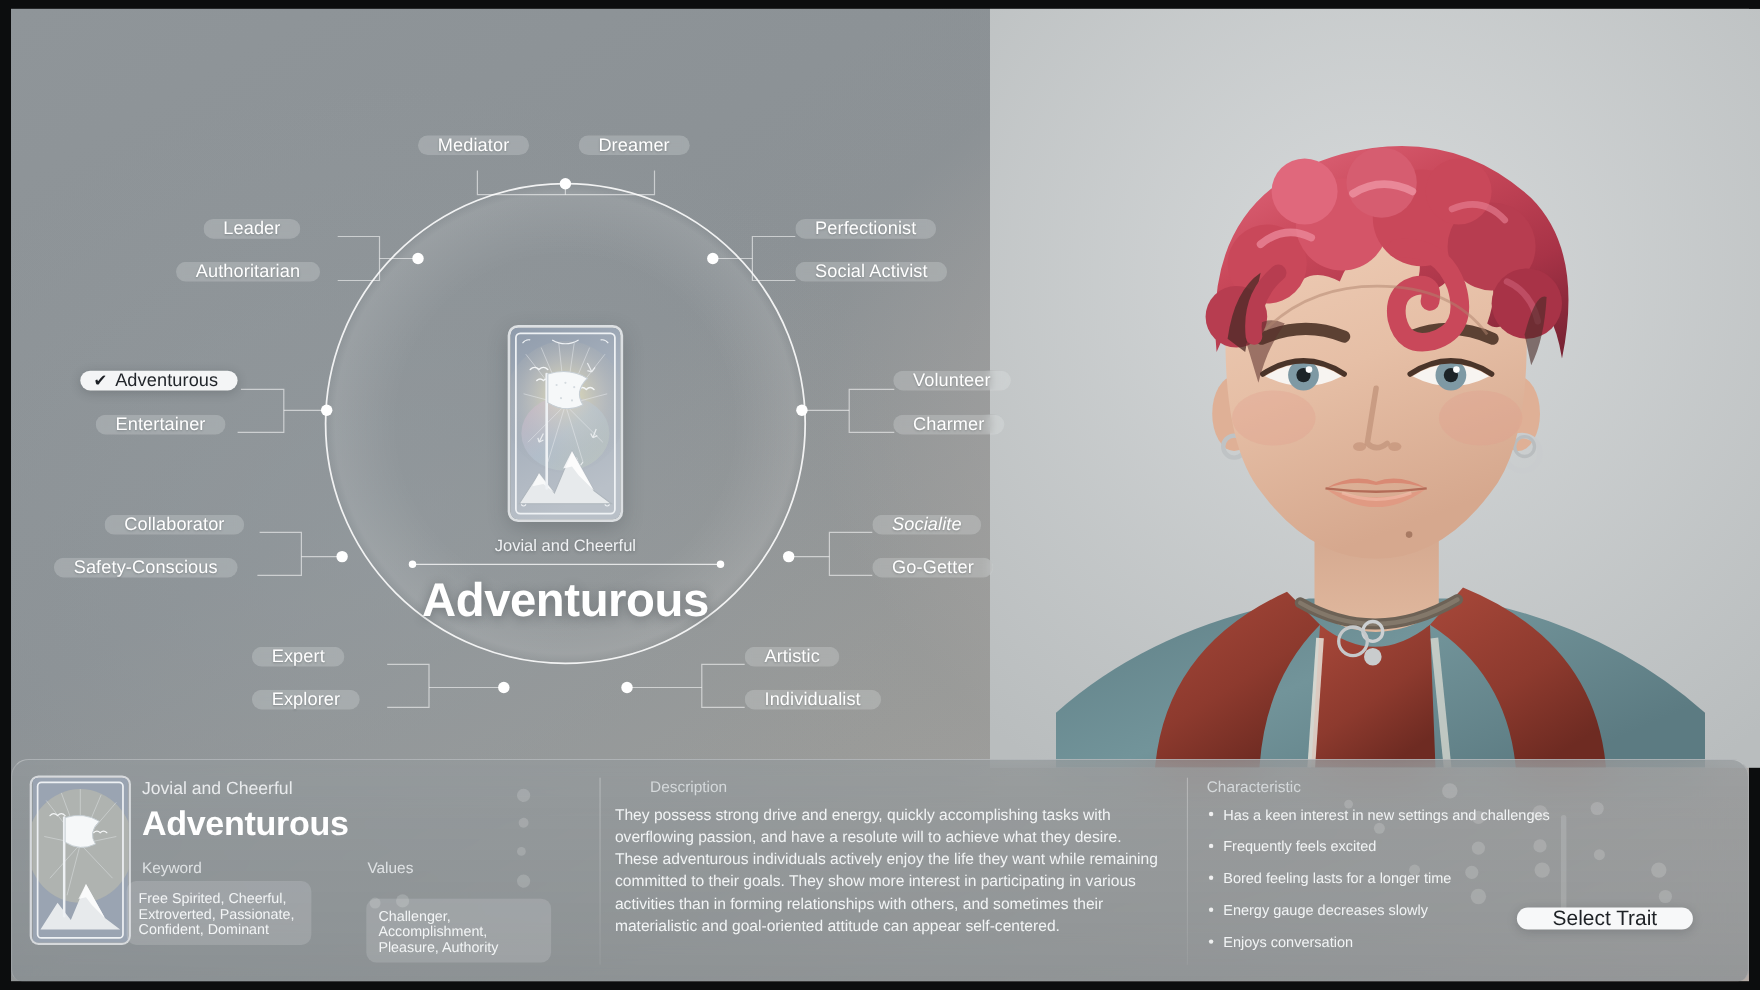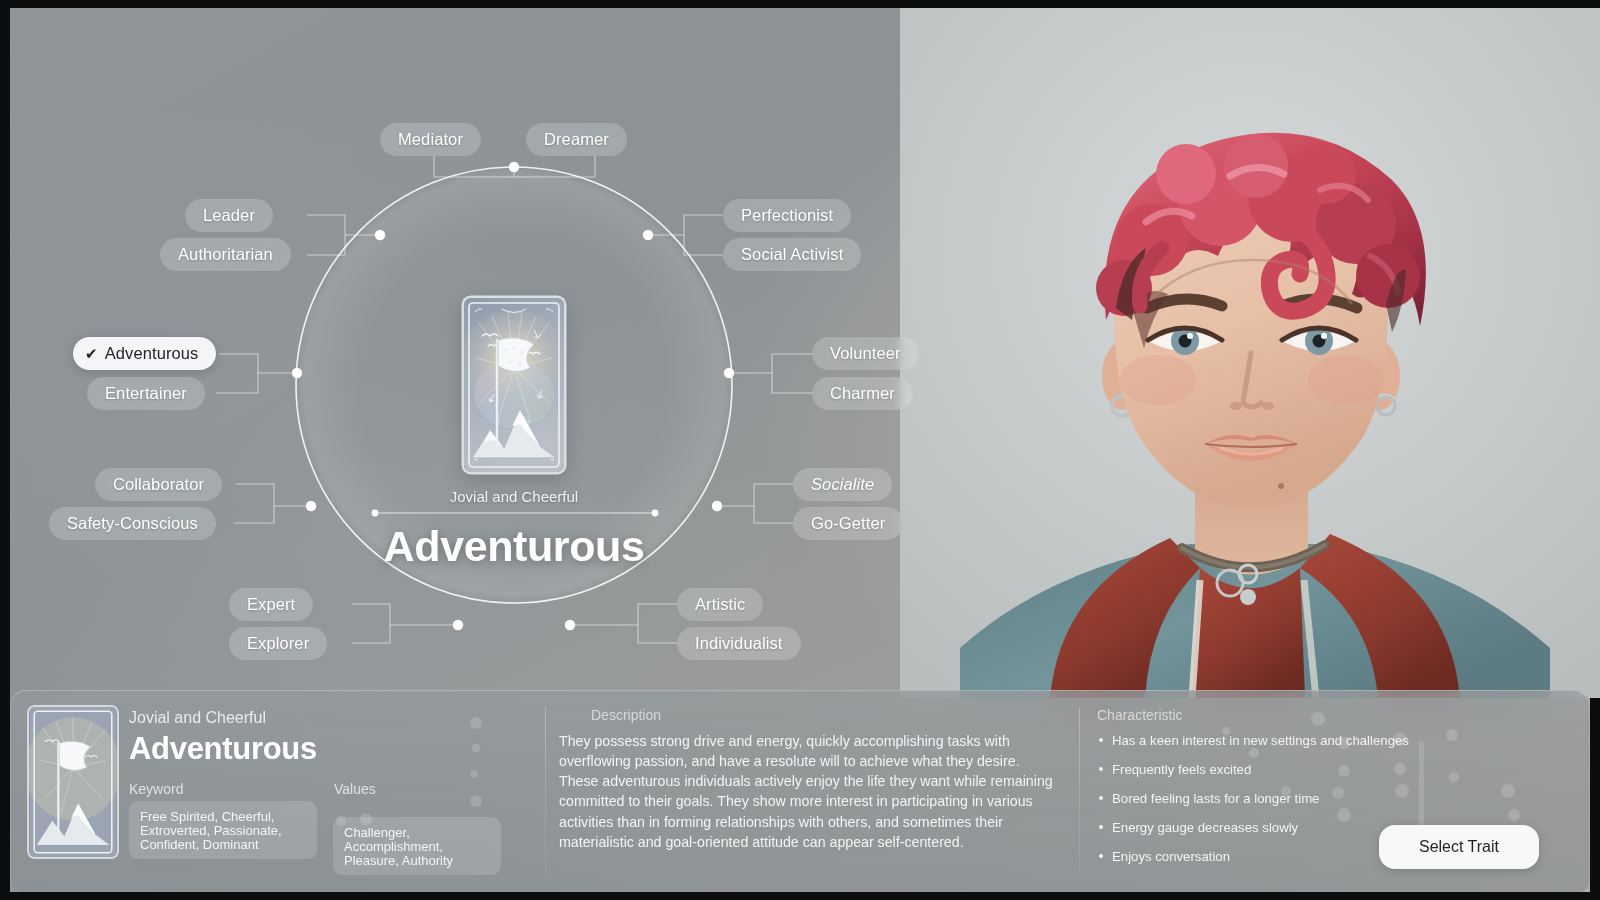--- a/index.html
+++ b/index.html
@@ -36,21 +36,21 @@
     background: linear-gradient(160deg,#cfd2d3 0%, #c6c9ca 45%, #bfc3c4 100%);
   }
   #portrait svg { position:absolute; left:0; top:0; }
 
   
   #wheel { position: absolute; left: 0; top: 0; width: 1000px; height: 700px; }
   #wheel svg { position:absolute; left:0; top:0; }
 
   .pill {
     position: absolute;
-    height: 33px;
+    height: 18px;
     display: flex; align-items: center; justify-content: center;
     padding: 0 18px;
     border-radius: 17px;
     background: rgba(236,238,240,0.24);
     color: #ffffff;
     font-size: 16.5px;
     letter-spacing: 0.1px;
     white-space: nowrap;
     text-shadow: 0 1px 2px rgba(40,45,50,0.30);
     backdrop-filter: blur(4px);
@@ -157,27 +157,27 @@
     white-space: nowrap;
   }
   #char-list li::before {
     content:""; position:absolute; left:2px; top:5px;
     width:4px; height:4px; border-radius:50%;
     background: rgba(255,255,255,0.85);
   }
 
   #select-btn {
     position:absolute; left: 1368px; top: 134px;
-    width: 160px; height: 44px;
+    width: 160px; height: 20px;
     border-radius: 16px;
     border: none;
     background: #f7f8f9;
     color: #1e2226;
     font-family: "Liberation Sans", sans-serif;
-    font-size: 16px;
+    font-size: 19px;
     cursor: pointer;
     box-shadow: 0 2px 10px rgba(30,35,40,0.20);
   }
 </style>
 </head>
 <body>
 
 <div id="screen">
   <div id="bg"></div>
 
@@ -570,21 +570,21 @@
         <path d="M56 112 L48 128 L56 126 L62 134 L76 148 Z" fill="#ffffff" opacity="0.8"></path>
         <line x1="33" y1="42" x2="33" y2="146" stroke="#eef1f4" stroke-width="2.6" stroke-linecap="round"></line>
         <path d="M34 42 Q54 36 70 46 Q58 58 66 70 Q50 78 34 68 Z" fill="#f6f8f9" stroke="#c6ced4" stroke-width="1"></path>
       </svg>
     </div>
 
     <div id="p-sub">Jovial and Cheerful</div>
     <div id="p-title">Adventurous</div>
 
     <div class="fl-label" style="left:118px; top:90px;">Keyword</div>
-    <div class="fl-box" style="left:118px; top:110px; width:188px; height:58px;">Free Spirited, Cheerful, Extroverted, Passionate, Confident, Dominant</div>
+    <div class="fl-box" style="left:104px; top:110px; width:168px; height:58px;">Free Spirited, Cheerful, Extroverted, Passionate, Confident, Dominant</div>
 
     <div class="fl-label" style="left:323px; top:90px;">Values</div>
     <div class="fl-box" style="left:322px; top:126px; width:168px; height:58px;">Challenger, Accomplishment, Pleasure, Authority</div>
 
     <div id="desc-label">Description</div>
     <div id="desc-text">They possess strong drive and energy, quickly accomplishing tasks with overflowing passion, and have a resolute will to achieve what they desire. These adventurous individuals actively enjoy the life they want while remaining committed to their goals. They show more interest in participating in various activities than in forming relationships with others, and sometimes their materialistic and goal-oriented attitude can appear self-centered.</div>
 
     <div id="char-label">Characteristic</div>
     <ul id="char-list">
       <li>Has a keen interest in new settings and challenges</li>

